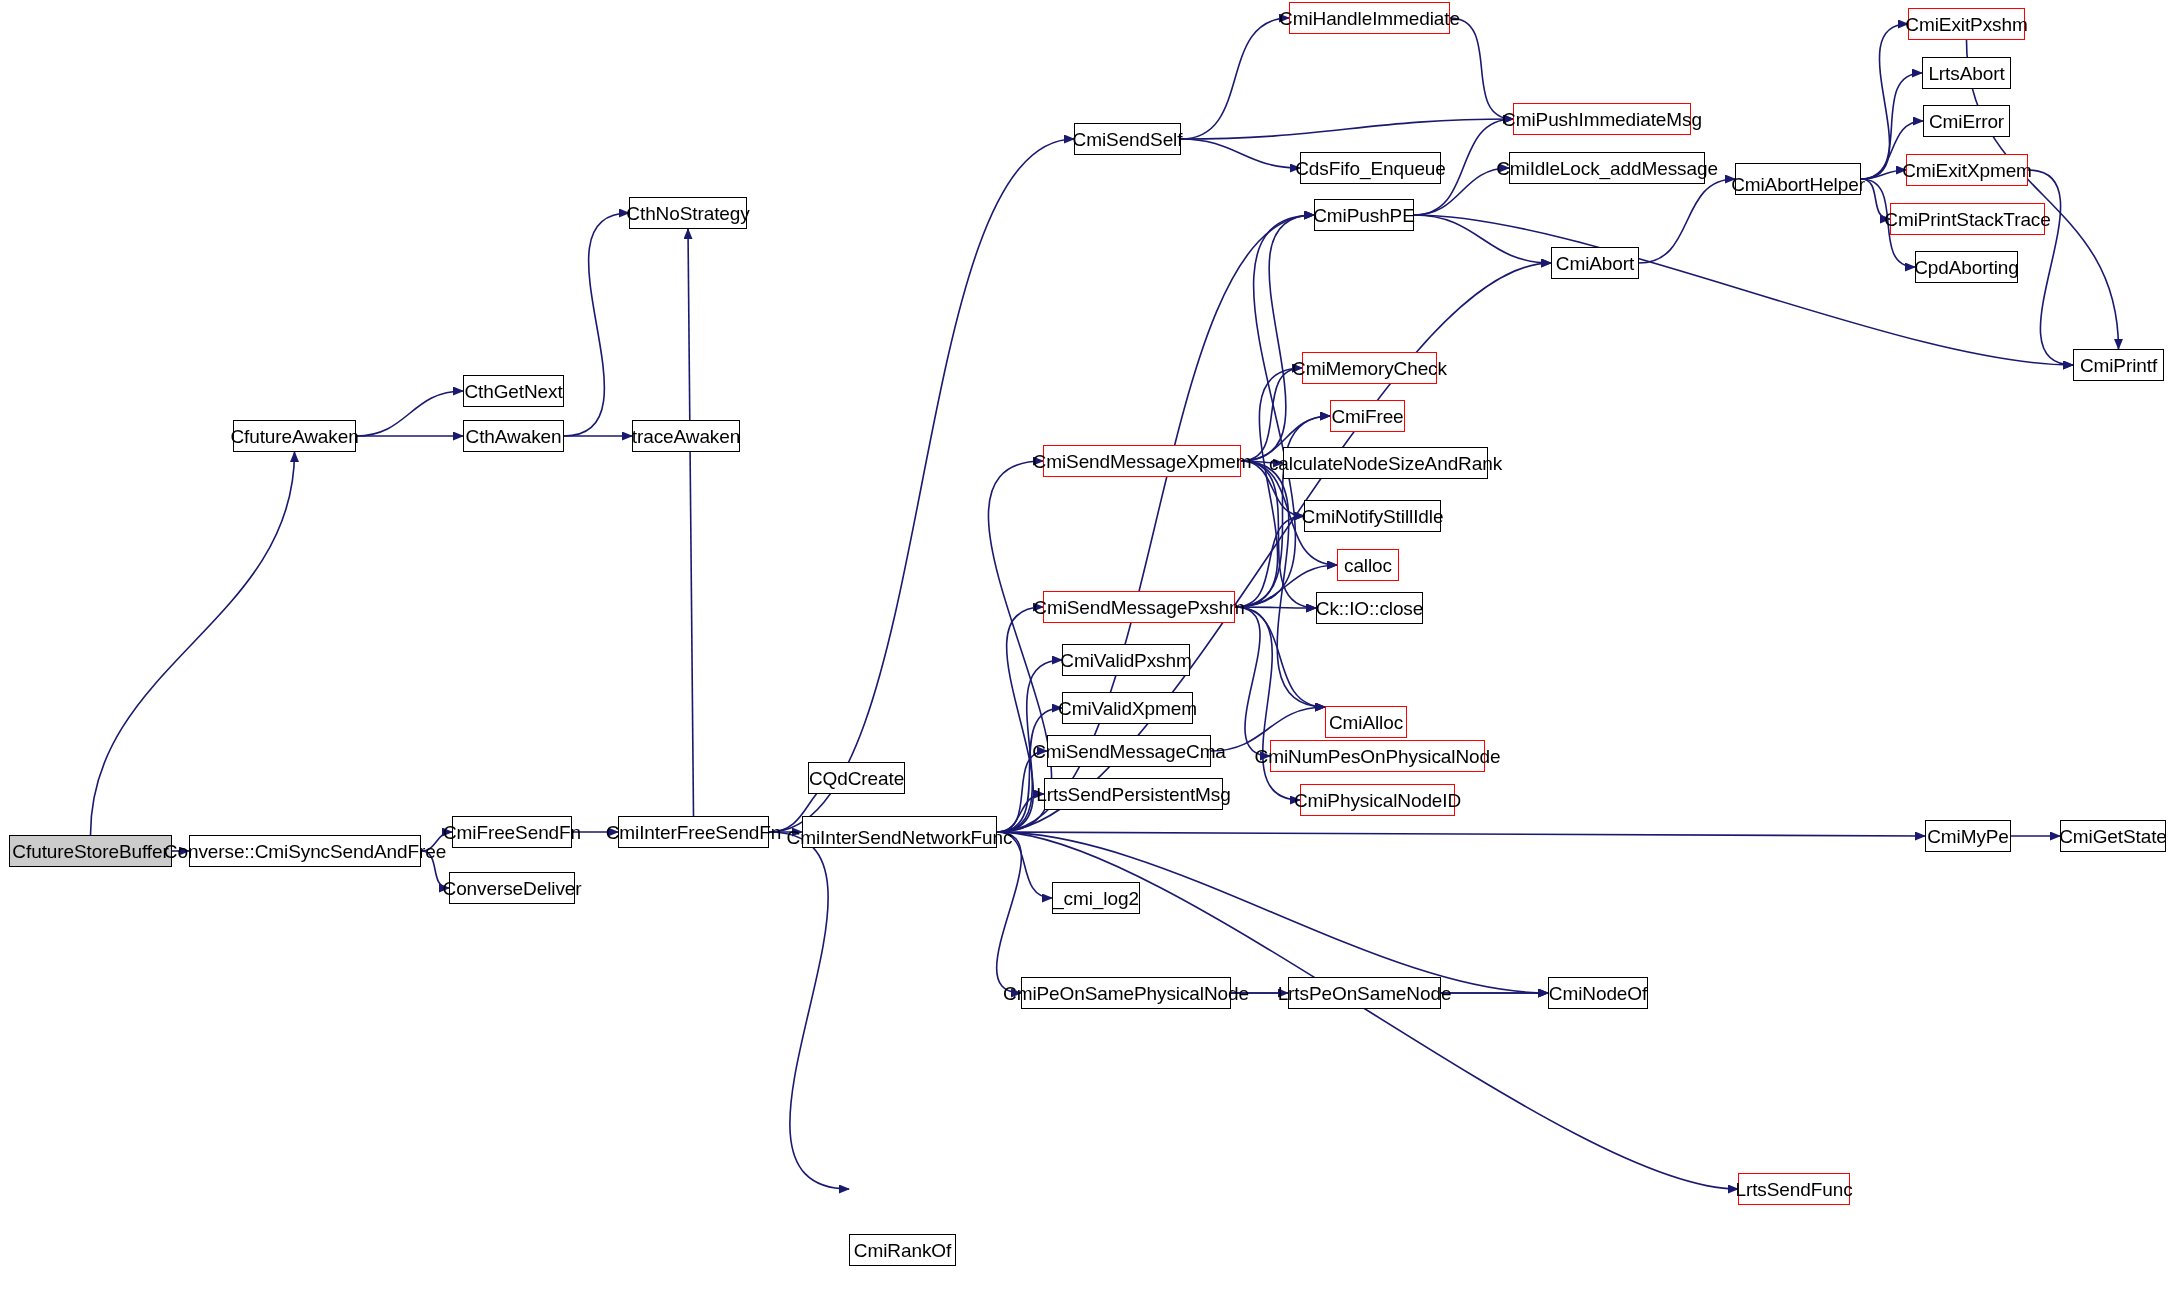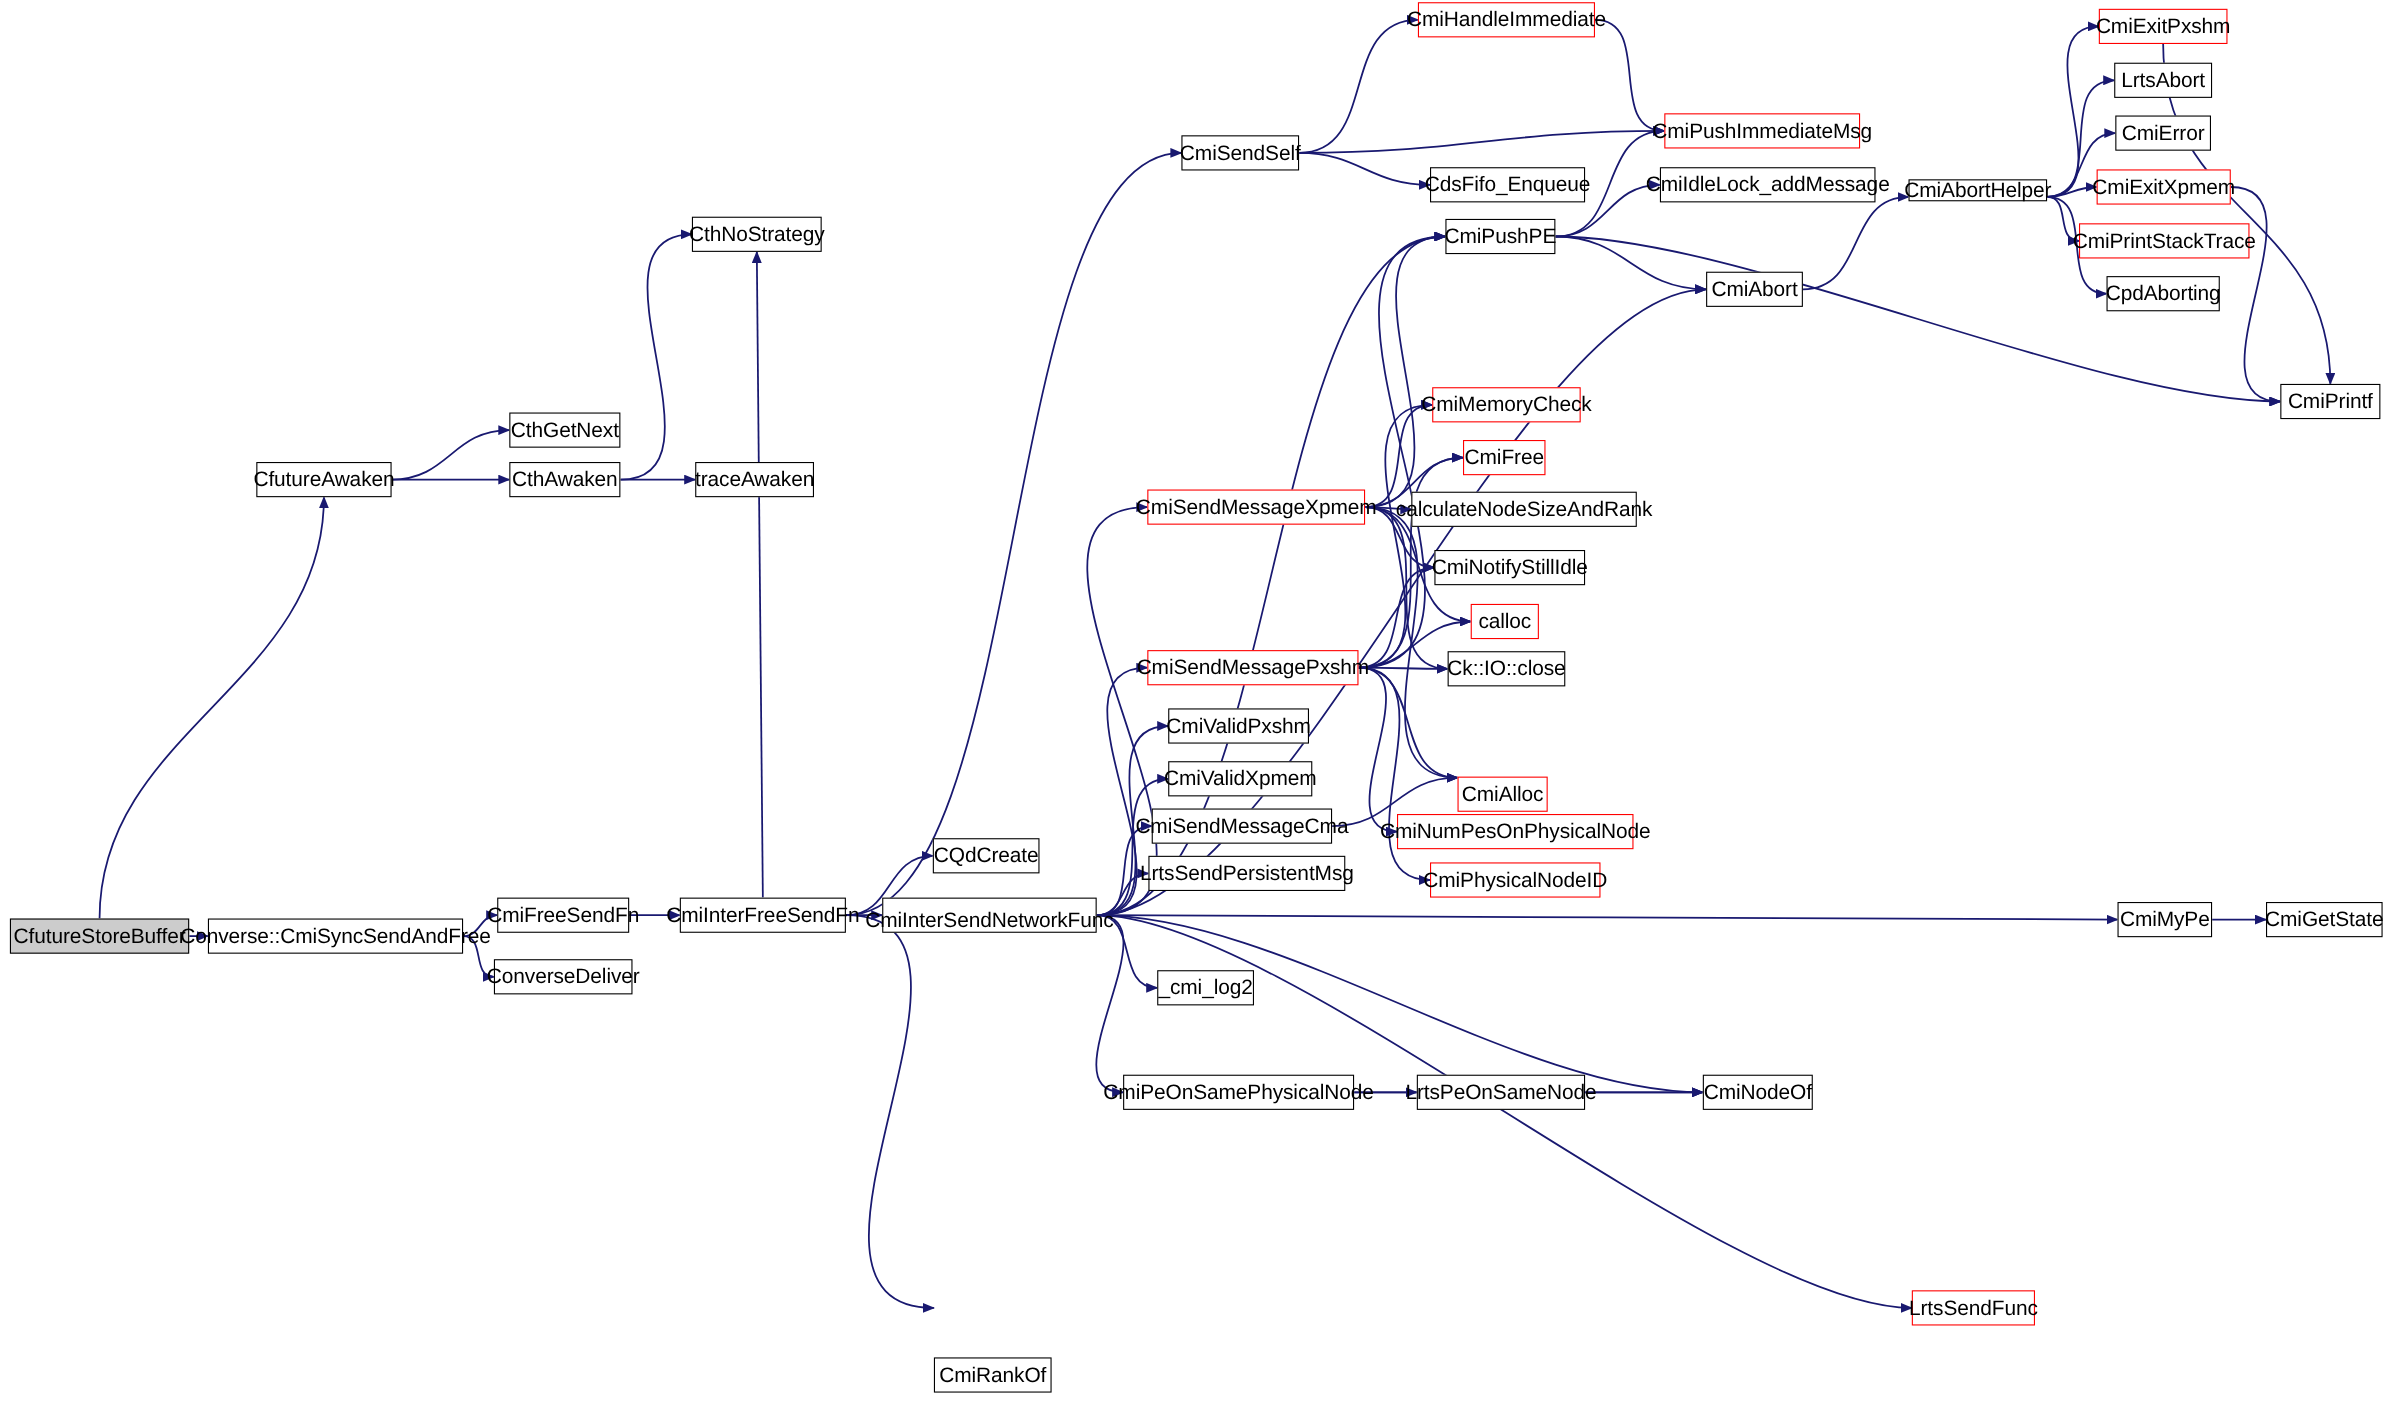--- a/index.html
+++ b/index.html
@@ -104,21 +104,21 @@
       </div>
       <div class="node" style="left: 449px; top: 872px; width: 126px; height: 32px;">
         <span>ConverseDeliver</span>
       </div>
       <div class="node" style="left: 618px; top: 816px; width: 151px; height: 32px;">
         <span>CmiInterFreeSendFn</span>
       </div>
       <div class="node" style="left: 802px; top: 816px; width: 195px; height: 32px; align-items: flex-end;">
         <span>CmiInterSendNetworkFunc</span>
       </div>
-      <div class="node" style="left: 848px; top: 762px; width: 97px; height: 32px; justify-content: center;">
+      <div class="node" style="left: 808px; top: 762px; width: 97px; height: 32px; justify-content: center;">
         <span>CQdCreate</span>
       </div>
       <div class="node" style="left: 1044px; top: 778px; width: 179px; height: 32px;">
         <span>LrtsSendPersistentMsg</span>
       </div>
       <div class="node" style="left: 1047px; top: 735px; width: 164px; height: 32px;">
         <span>CmiSendMessageCma</span>
       </div>
       <div class="node" style="left: 1062px; top: 692px; width: 131px; height: 32px;">
         <span>CmiValidXpmem</span>
@@ -191,21 +191,21 @@
       </div>
       <div class="node red" style="left: 1513px; top: 103px; width: 178px; height: 32px;">
         <span>CmiPushImmediateMsg</span>
       </div>
       <div class="node" style="left: 1509px; top: 152px; width: 196px; height: 32px;">
         <span>CmiIdleLock_addMessage</span>
       </div>
       <div class="node" style="left: 1551px; top: 247px; width: 88px; height: 32px;">
         <span>CmiAbort</span>
       </div>
-      <div class="node" style="left: 1735px; top: 163px; width: 126px; height: 20px;">
+      <div class="node" style="left: 1735px; top: 163px; width: 126px; height: 32px; align-items: flex-end;">
         <span>CmiAbortHelper</span>
       </div>
       <div class="node red" style="left: 1908px; top: 8px; width: 117px; height: 32px;">
         <span>CmiExitPxshm</span>
       </div>
       <div class="node" style="left: 1922px; top: 57px; width: 89px; height: 32px;">
         <span>LrtsAbort</span>
       </div>
       <div class="node" style="left: 1923px; top: 105px; width: 87px; height: 32px;">
         <span>CmiError</span>

